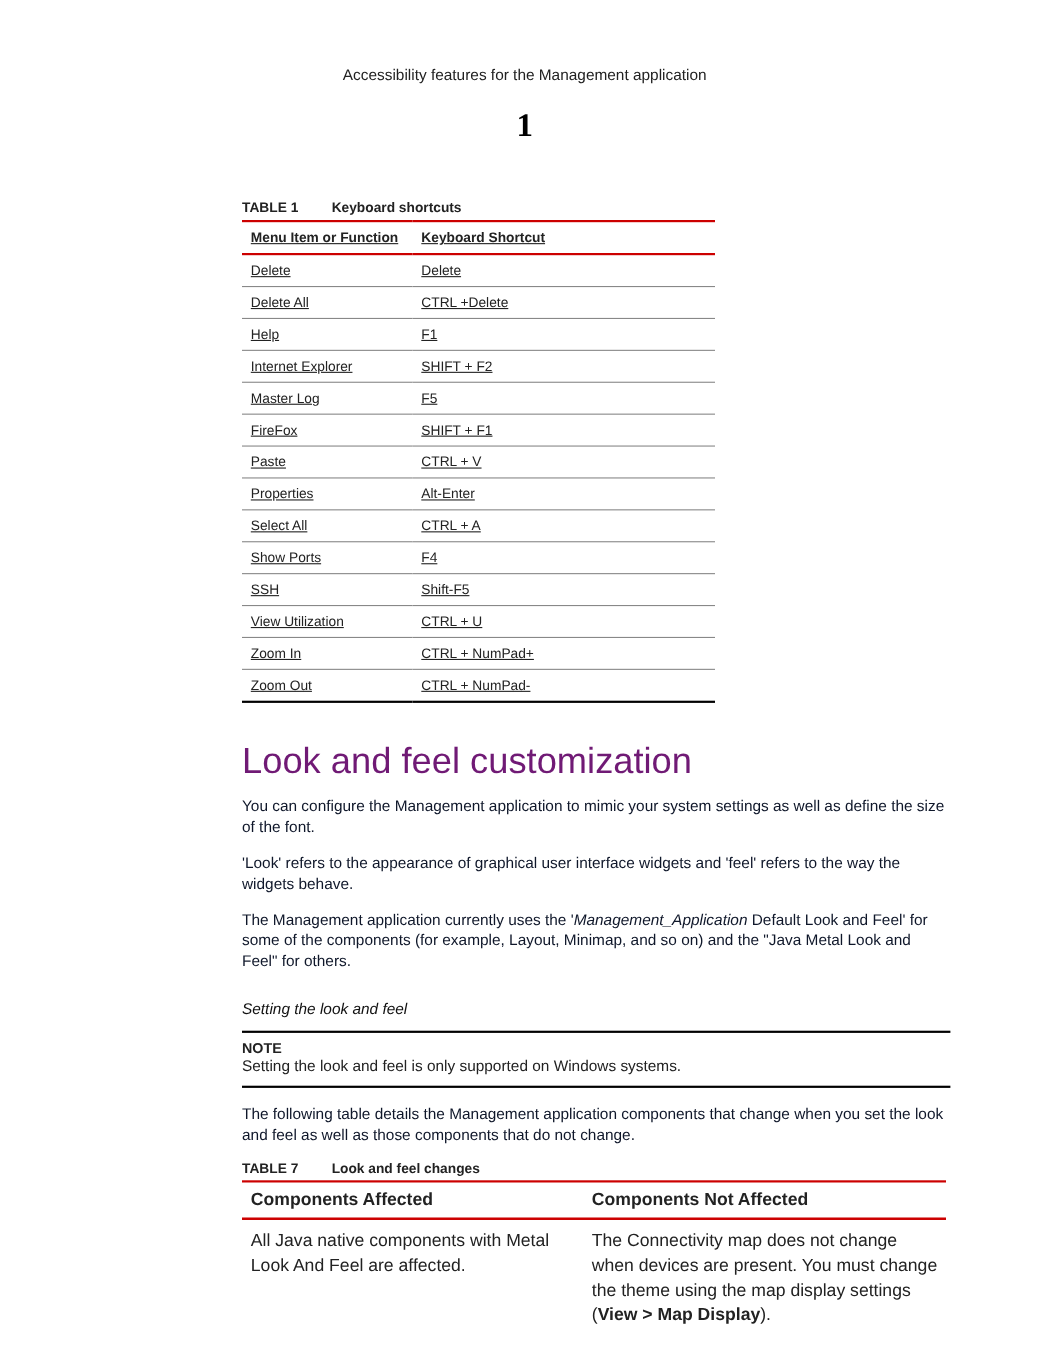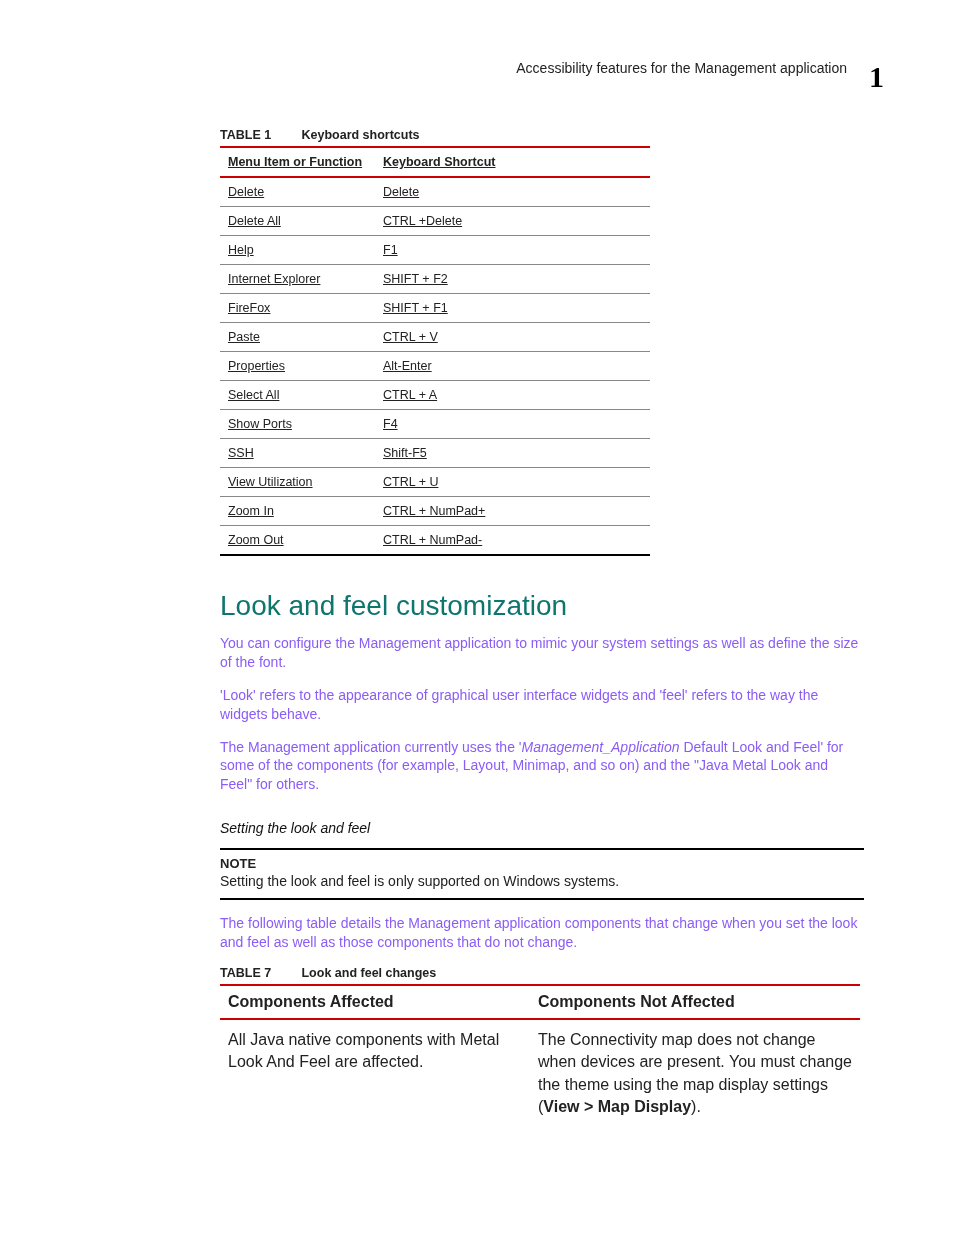--- a/index.html
+++ b/index.html
@@ -11,23 +11,25 @@
   }
   .page {
     width: 954px;
     height: 1235px;
     box-sizing: border-box;
     padding: 60px 70px 60px 70px;
     position: relative;
   }
   .running-header {
     display: flex;
+    align-items: center;
     justify-content: flex-end;
     gap: 22px;
-    margin-bottom: 34px;
+    margin-bottom: 50px;
+    flex-direction: column;
   }
   .running-header .text {
     font-size: 14px;
     color: #222;
   }
   .running-header .num {
     font-family: Georgia, "Times New Roman", serif;
     font-size: 30px;
     font-weight: 700;
     color: #000;
@@ -68,29 +70,29 @@
     padding: 7px 6px 7px 8px;
     border-bottom: 1px solid #888;
   }
   table.shortcuts col.col1 { width: 155px; }
   table.shortcuts tbody tr:last-child td {
     border-bottom: 2px solid #000;
   }
   h2.section {
     font-family: Arial, sans-serif;
     font-weight: 400;
-    font-size: 28px;
+    font-size: 33px;
     margin: 34px 0 12px 0;
-    color: #0f766e;
+    color: #701a75;
   }
   p.body {
     font-size: 14px;
     line-height: 1.35;
     margin: 0 0 14px 0;
-    color: #8b5cf6;
+    color: #0f172a;
   }
   p.body .italic {
     font-style: italic;
   }
   h3.subsection {
     font-family: Arial, sans-serif;
     font-style: italic;
     font-weight: 400;
     font-size: 14px;
     margin: 26px 0 12px 0;
@@ -172,20 +174,24 @@
             <td>Delete All</td>
             <td>CTRL +Delete</td>
           </tr>
         <tr>
             <td>Help</td>
             <td>F1</td>
           </tr>
         <tr>
             <td>Internet Explorer</td>
             <td>SHIFT + F2</td>
+          </tr>
+        <tr>
+            <td>Master Log</td>
+            <td>F5</td>
           </tr>
         <tr>
             <td>FireFox</td>
             <td>SHIFT + F1</td>
           </tr>
         <tr>
             <td>Paste</td>
             <td>CTRL + V</td>
           </tr>
         <tr>

